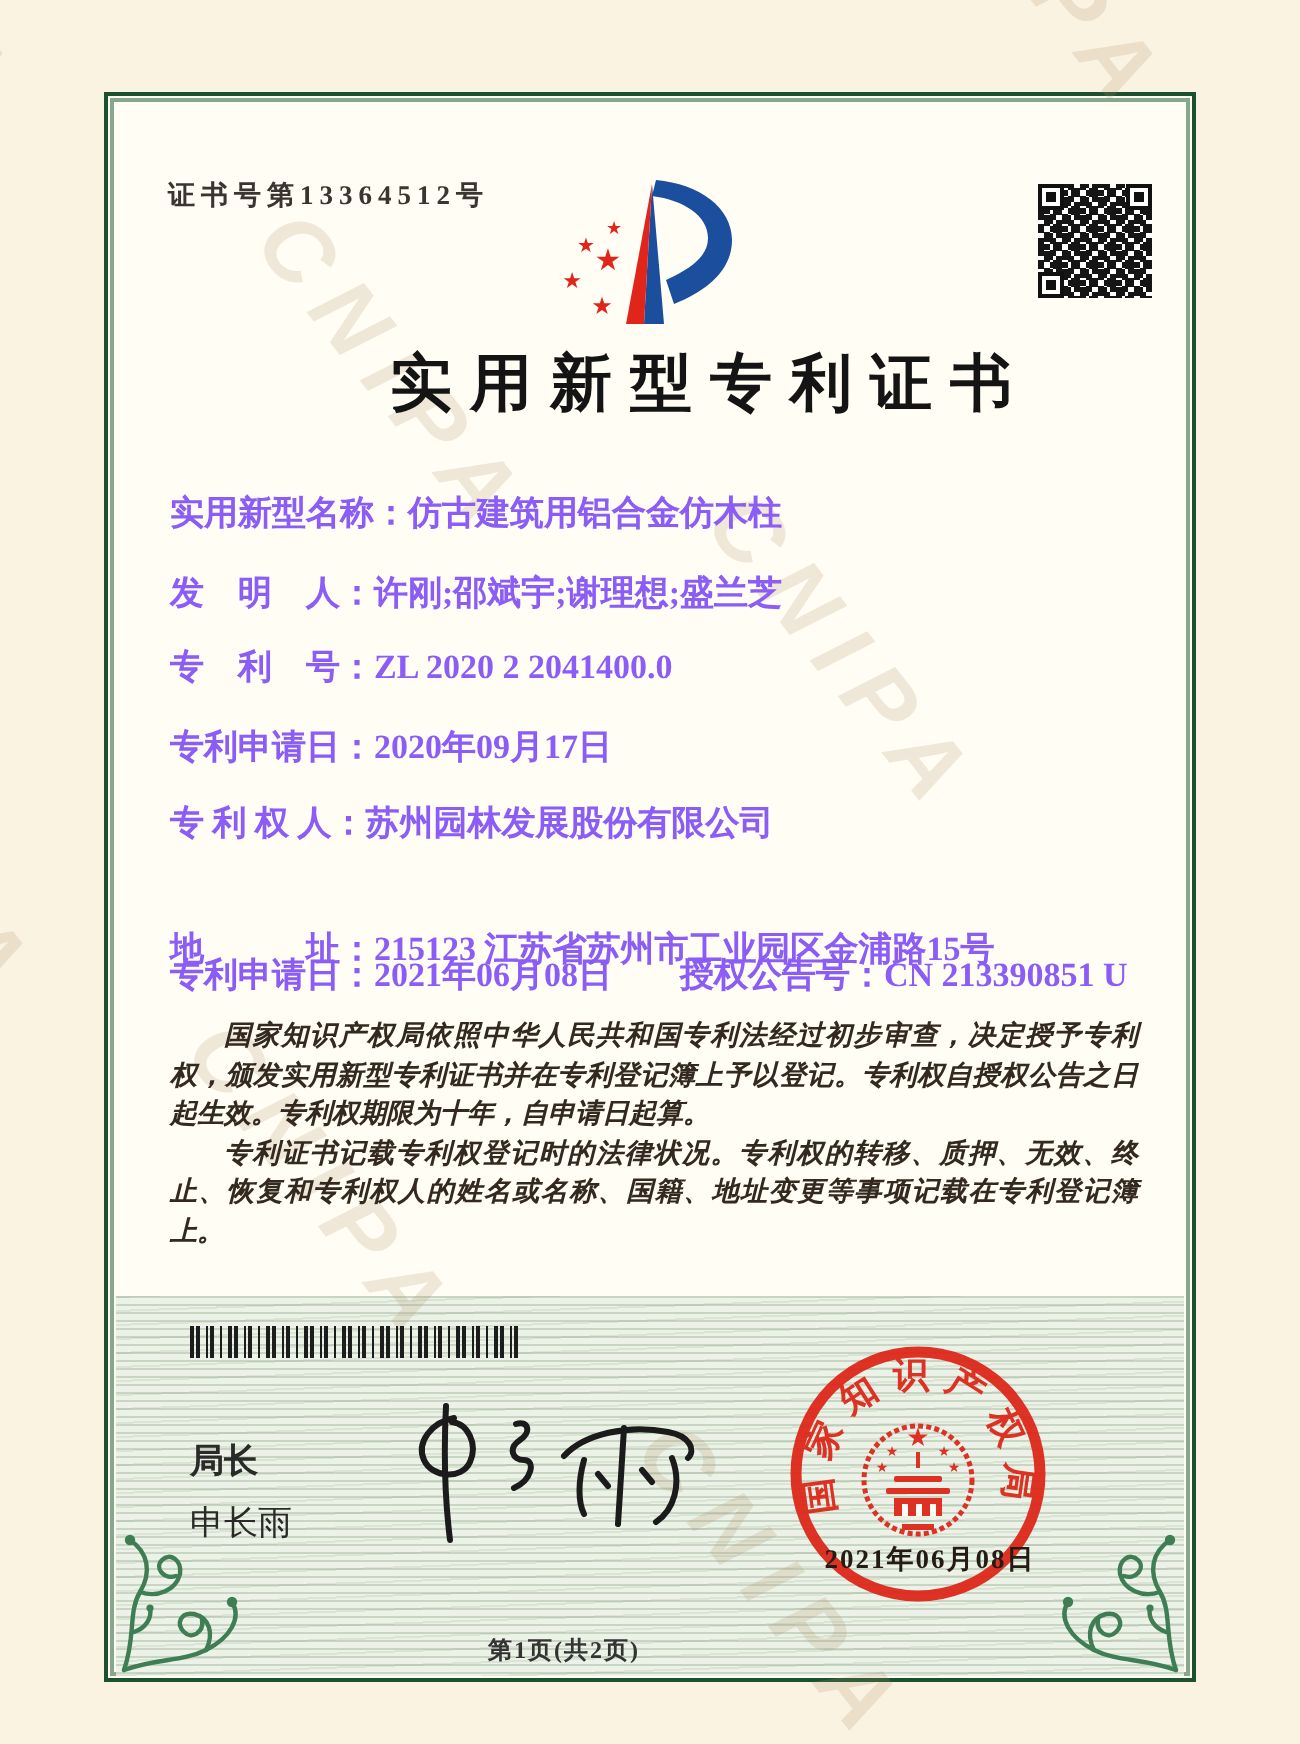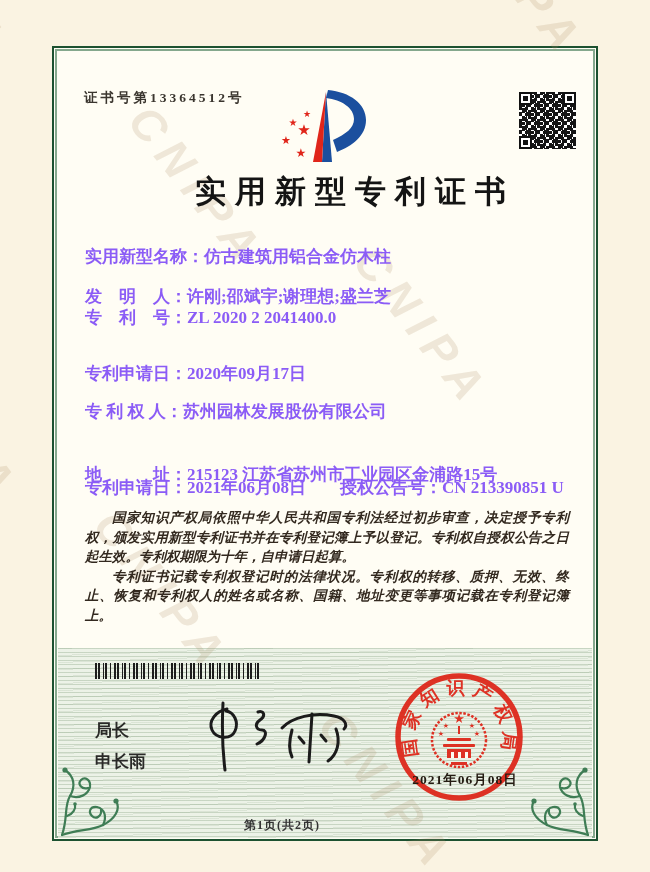--- a/index.html
+++ b/index.html
@@ -40,21 +40,21 @@
   .paras p{margin:0;text-indent:2em;text-align:justify;}
 
   .barcode{position:absolute;left:95px;top:663px;width:167px;height:16px;z-index:3;
            background:repeating-linear-gradient(90deg,#1d1d1d 0 2px,rgba(0,0,0,0) 2px 3px,
              #1d1d1d 3px 5px,rgba(0,0,0,0) 5px 8px,#1d1d1d 8px 9px,rgba(0,0,0,0) 9px 10px,
              #1d1d1d 10px 12px,rgba(0,0,0,0) 12px 15px,#1d1d1d 15px 16px,rgba(0,0,0,0) 16px 19px);}
 
   .officer-title{position:absolute;left:95px;top:719px;z-index:3;
       font-family:"Liberation Sans","DejaVu Sans",sans-serif;font-weight:600;font-size:17px;color:#2a2a28;}
   .officer-name{position:absolute;left:95px;top:750px;z-index:3;
-      font-family:"Liberation Sans","DejaVu Sans",sans-serif;font-weight:700;font-size:17px;color:#2a2a28;}
+      font-family:"Liberation Sans","DejaVu Sans",sans-serif;font-weight:400;font-size:17px;color:#2a2a28;}
 
   .signature{position:absolute;left:196px;top:698px;z-index:3;}
   .seal{position:absolute;left:392px;top:670px;z-index:4;opacity:0.93;}
   .seal-date{position:absolute;left:390px;top:771px;width:150px;z-index:5;text-align:center;
              font-size:13.5px;font-weight:bold;color:#241b12;letter-spacing:1px;}
 
   .flourish{position:absolute;z-index:2;}
   .flourish.bl{left:57px;top:760px;}
   .flourish.br{left:513px;top:760px;transform:scaleX(-1);}
 
@@ -136,21 +136,21 @@
   </div>
 
   <div class="title">实用新型专利证书</div>
 
   <div class="row" style="top:247px">
     <span class="label">实用新型名称：</span><span>仿古建筑用铝合金仿木柱</span>
   </div>
   <div class="row" style="top:287px">
     <span class="label">发　明　人：</span><span>许刚;邵斌宇;谢理想;盛兰芝</span>
   </div>
-  <div class="row" style="top:308px">
+  <div class="row" style="top:324px">
     <span class="label">专　利　号：</span><span>ZL 2020 2 2041400.0</span>
   </div>
   <div class="row" style="top:364px">
     <span class="label">专利申请日：</span><span>2020年09月17日</span>
   </div>
   <div class="row" style="top:402px">
     <span class="label">专 利 权 人：</span><span>苏州园林发展股份有限公司</span>
   </div>
   <div class="row" style="top:465px">
     <span class="label">地　　　址：</span><span>215123 江苏省苏州市工业园区金浦路15号</span>

